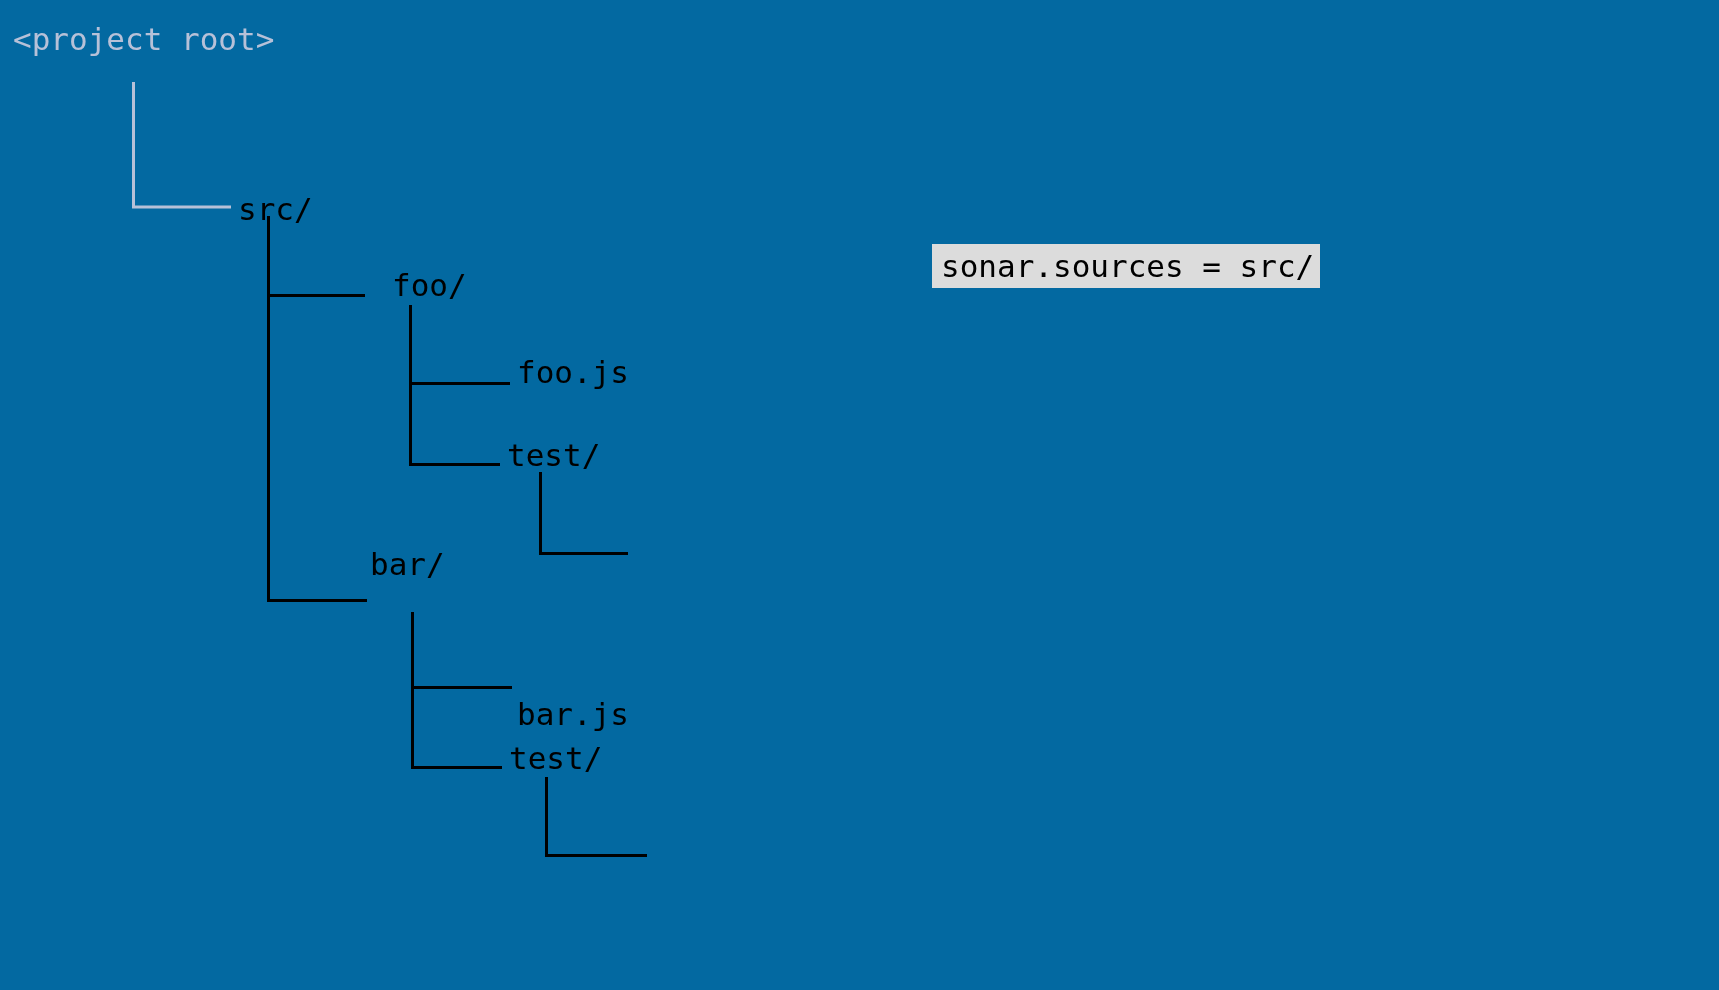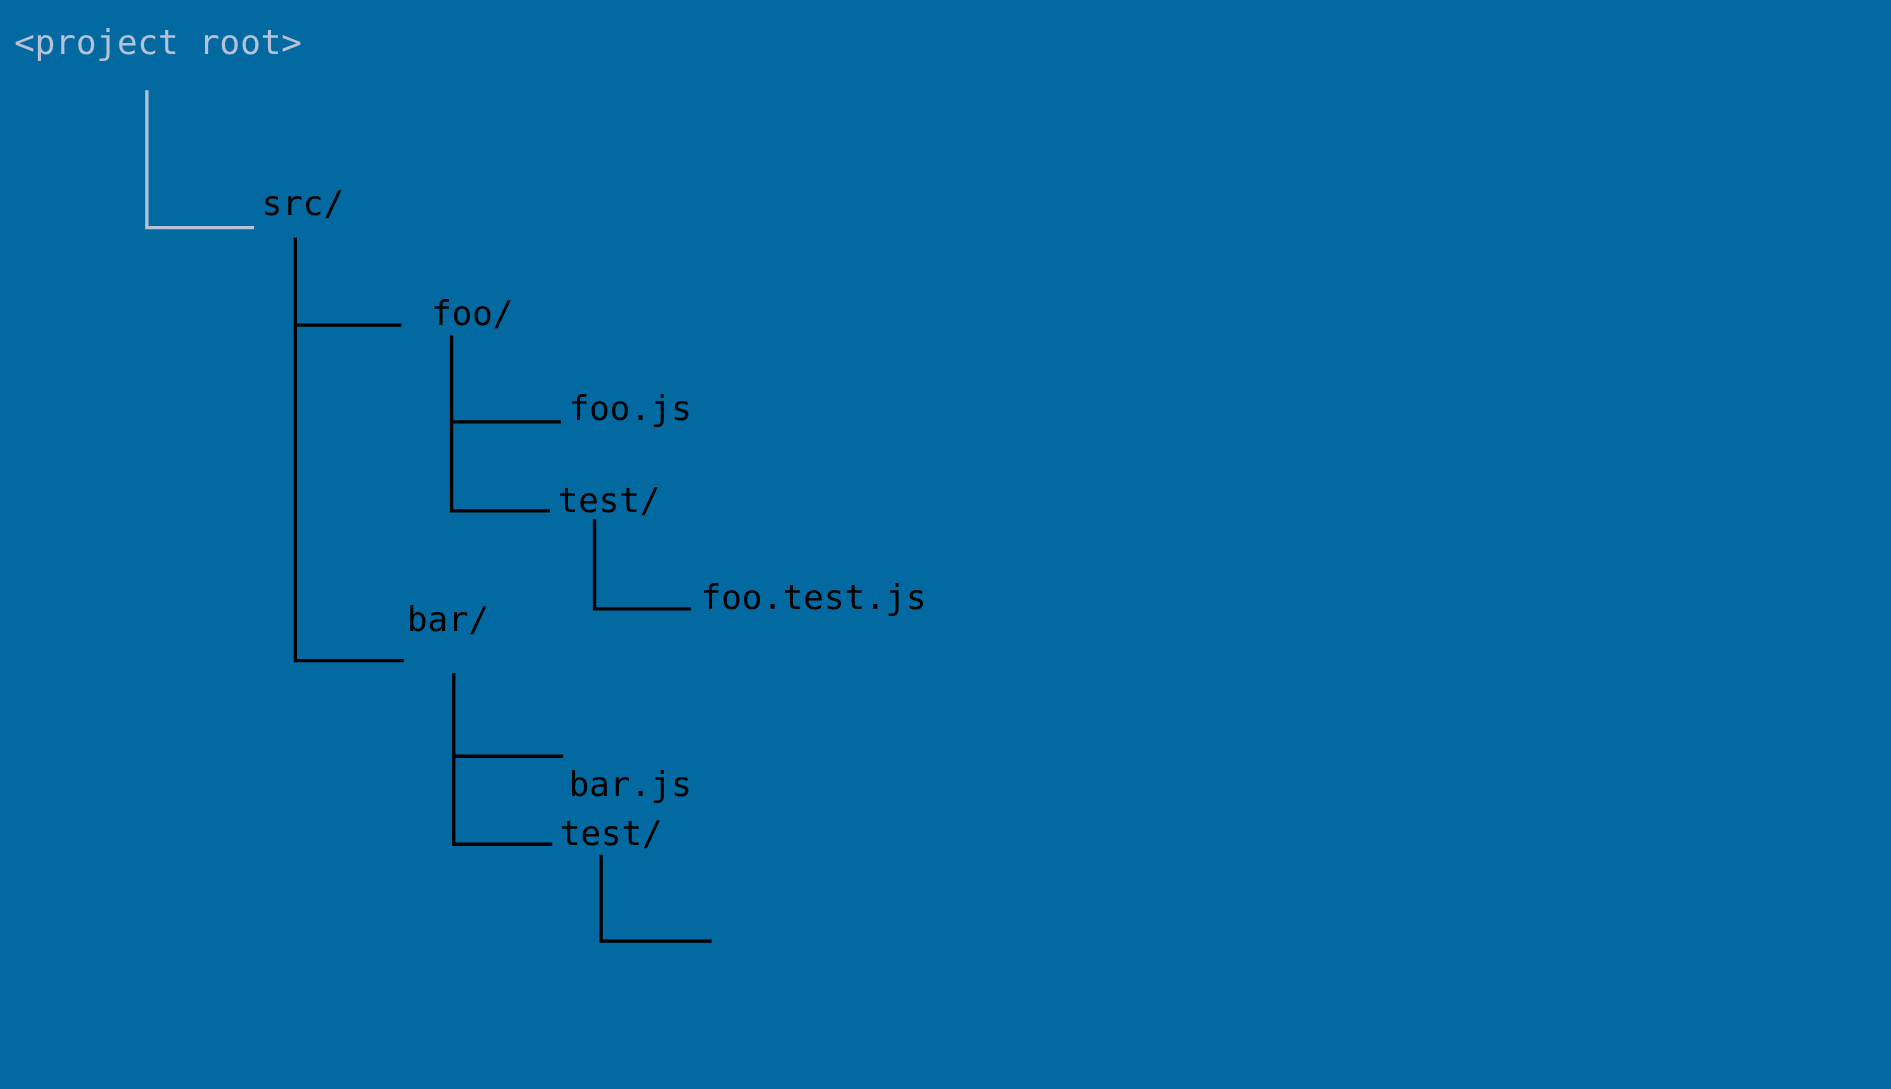--- a/index.html
+++ b/index.html
@@ -76,31 +76,31 @@
 
     <polyline points="412.5,612 412.5,767.5 502,767.5"></polyline>
 
     <line x1="412.5" y1="687.5" x2="512" y2="687.5"></line>
 
     <polyline points="546.5,777 546.5,855.5 647,855.5"></polyline>
   </svg>
 
   <div class="node-label root-label" style="left:13px; top:21px;">&lt;project root&gt;</div>
 
-  <div class="node-label" style="left:238px; top:167px;">src/</div>
+  <div class="node-label" style="left:238px; top:191px;">src/</div>
 
   <div class="node-label" style="left:372px; top:267px;margin-left:20px;">foo/</div>
 
   <div class="node-label" style="left:517px; top:354px;">foo.js</div>
 
   <div class="node-label" style="left:507px; top:437px;">test/</div>
 
-  <div class="node-label" style="left:637px; top:526px;">foo.test.js</div>
 
   <div class="node-label" style="left:370px; top:546px;">bar/</div>
 
   <div class="node-label" style="left:517px; top:696px;">bar.js</div>
 
   <div class="node-label" style="left:509px; top:740px;">test/</div>
 
 
+  <div class="annotation">sonar.sources = src/</div>
 
 </div>
 
 </body></html>

